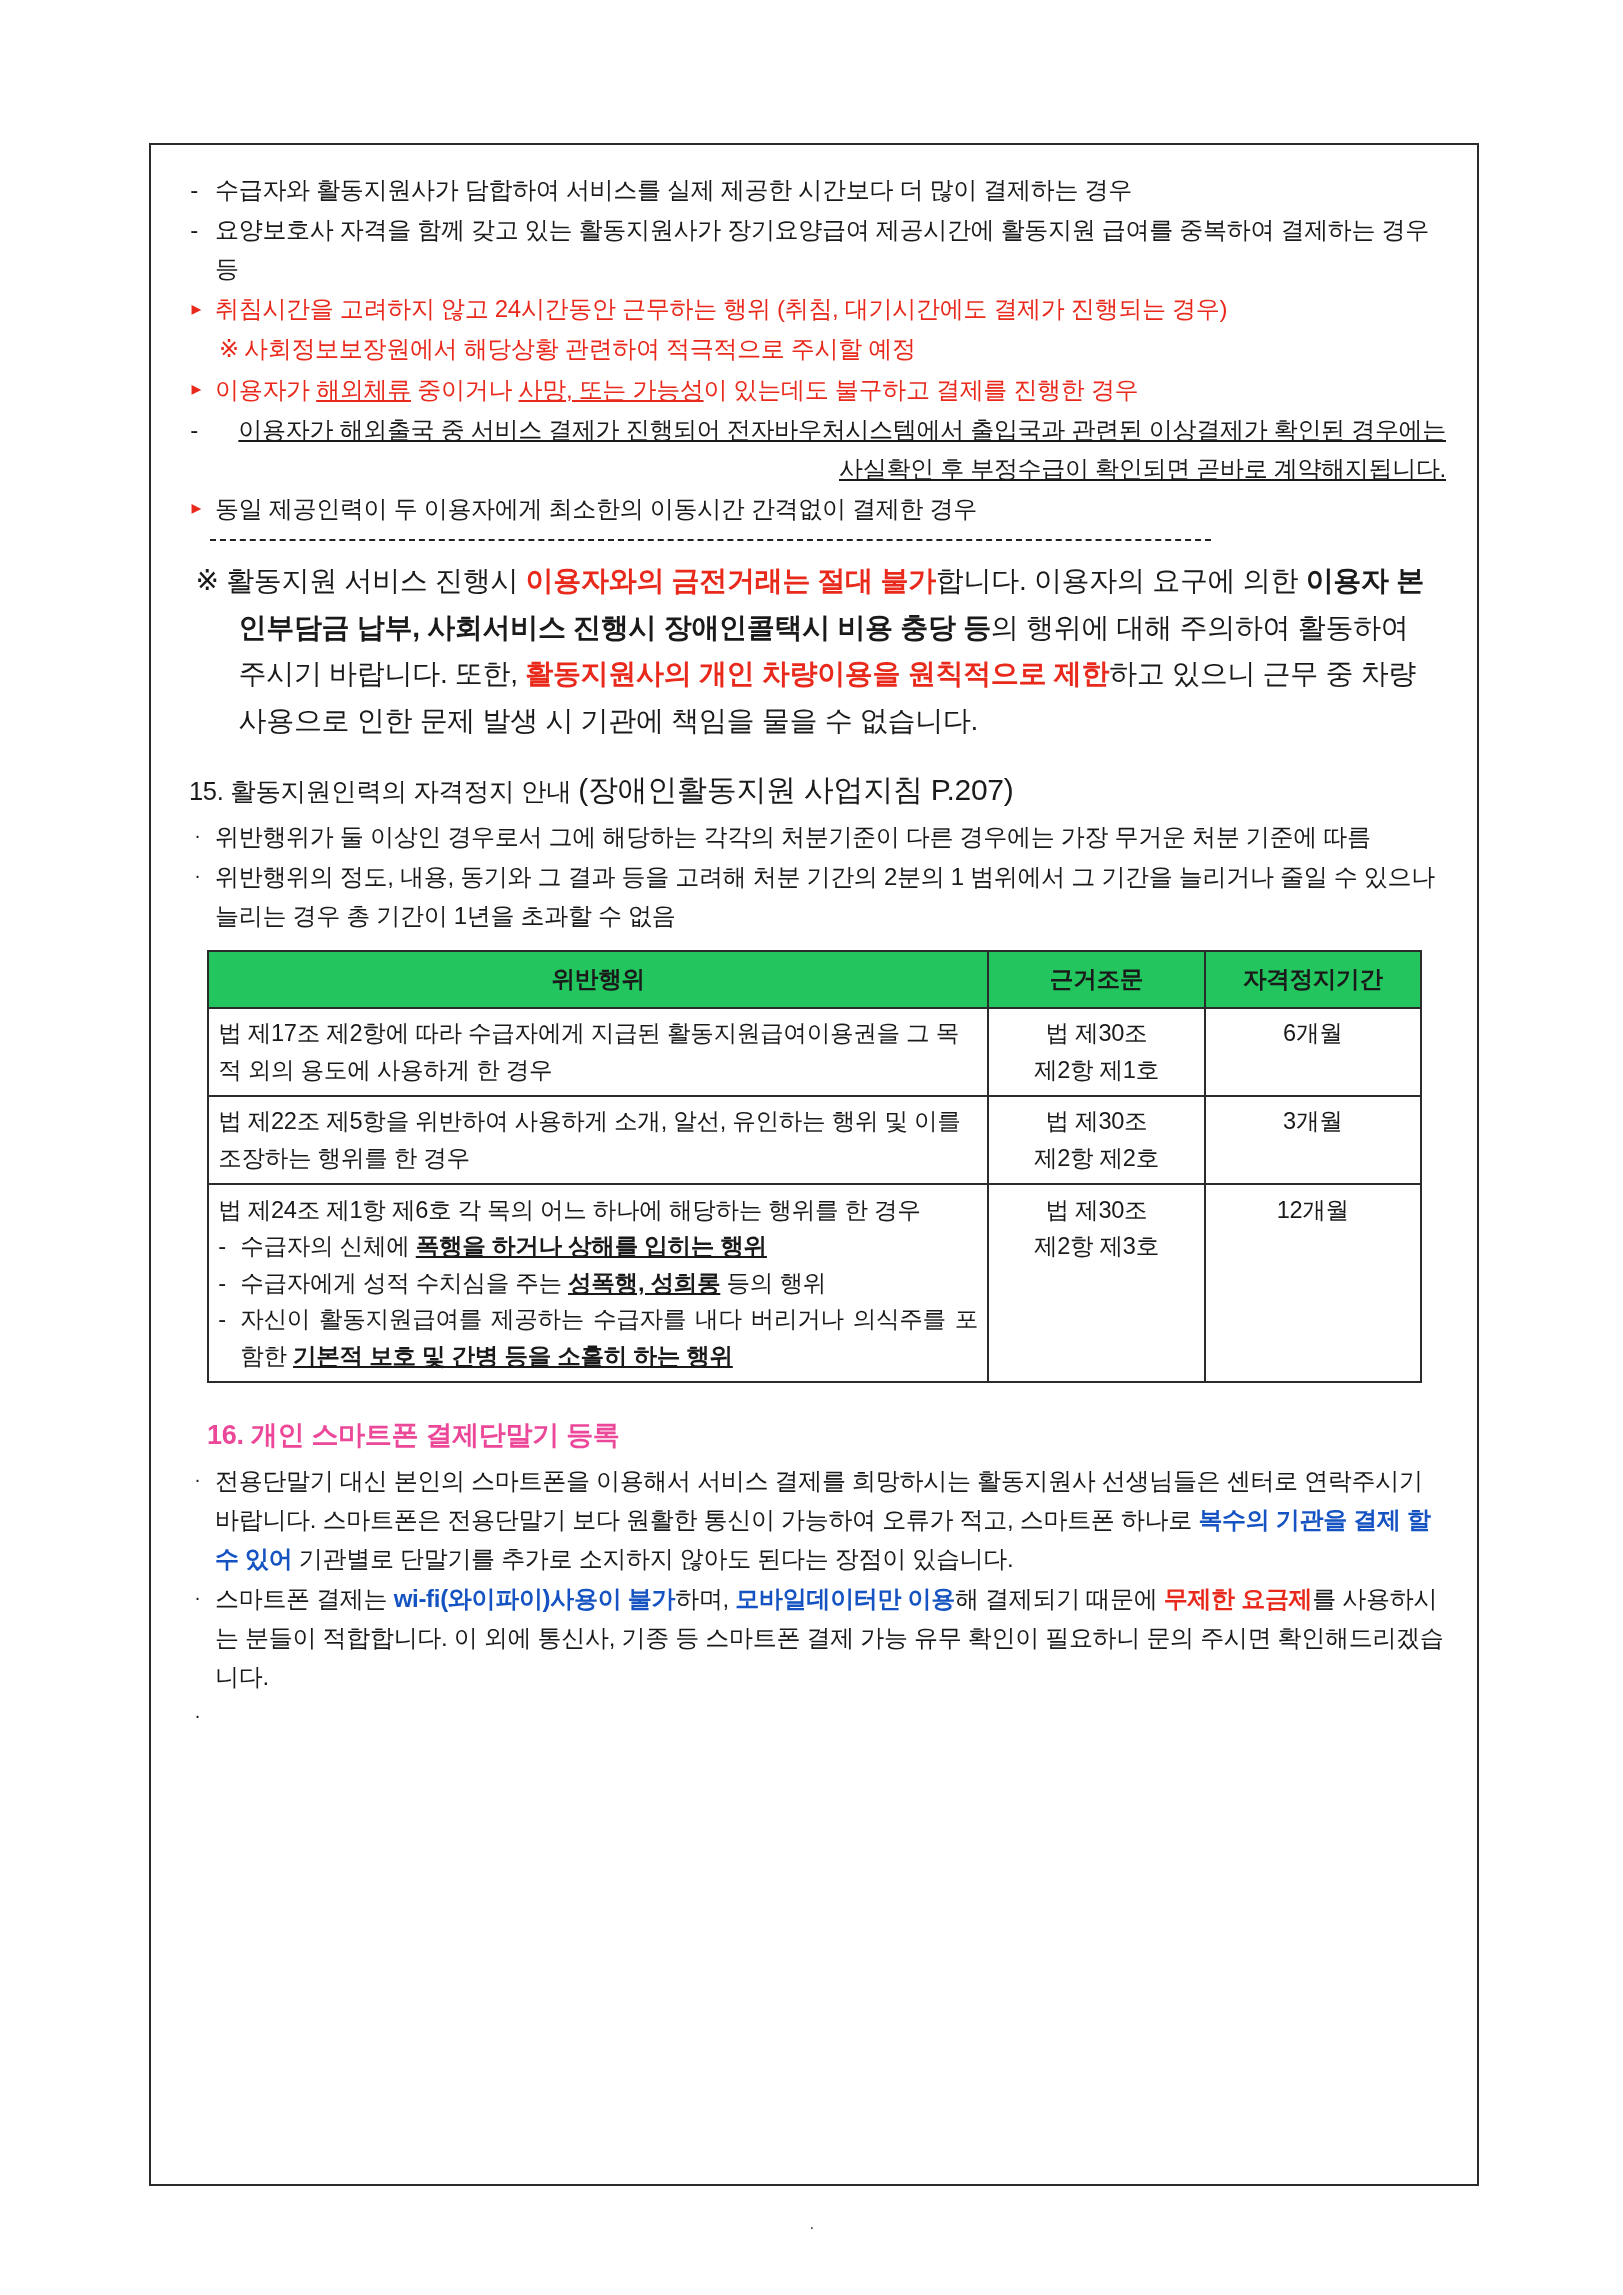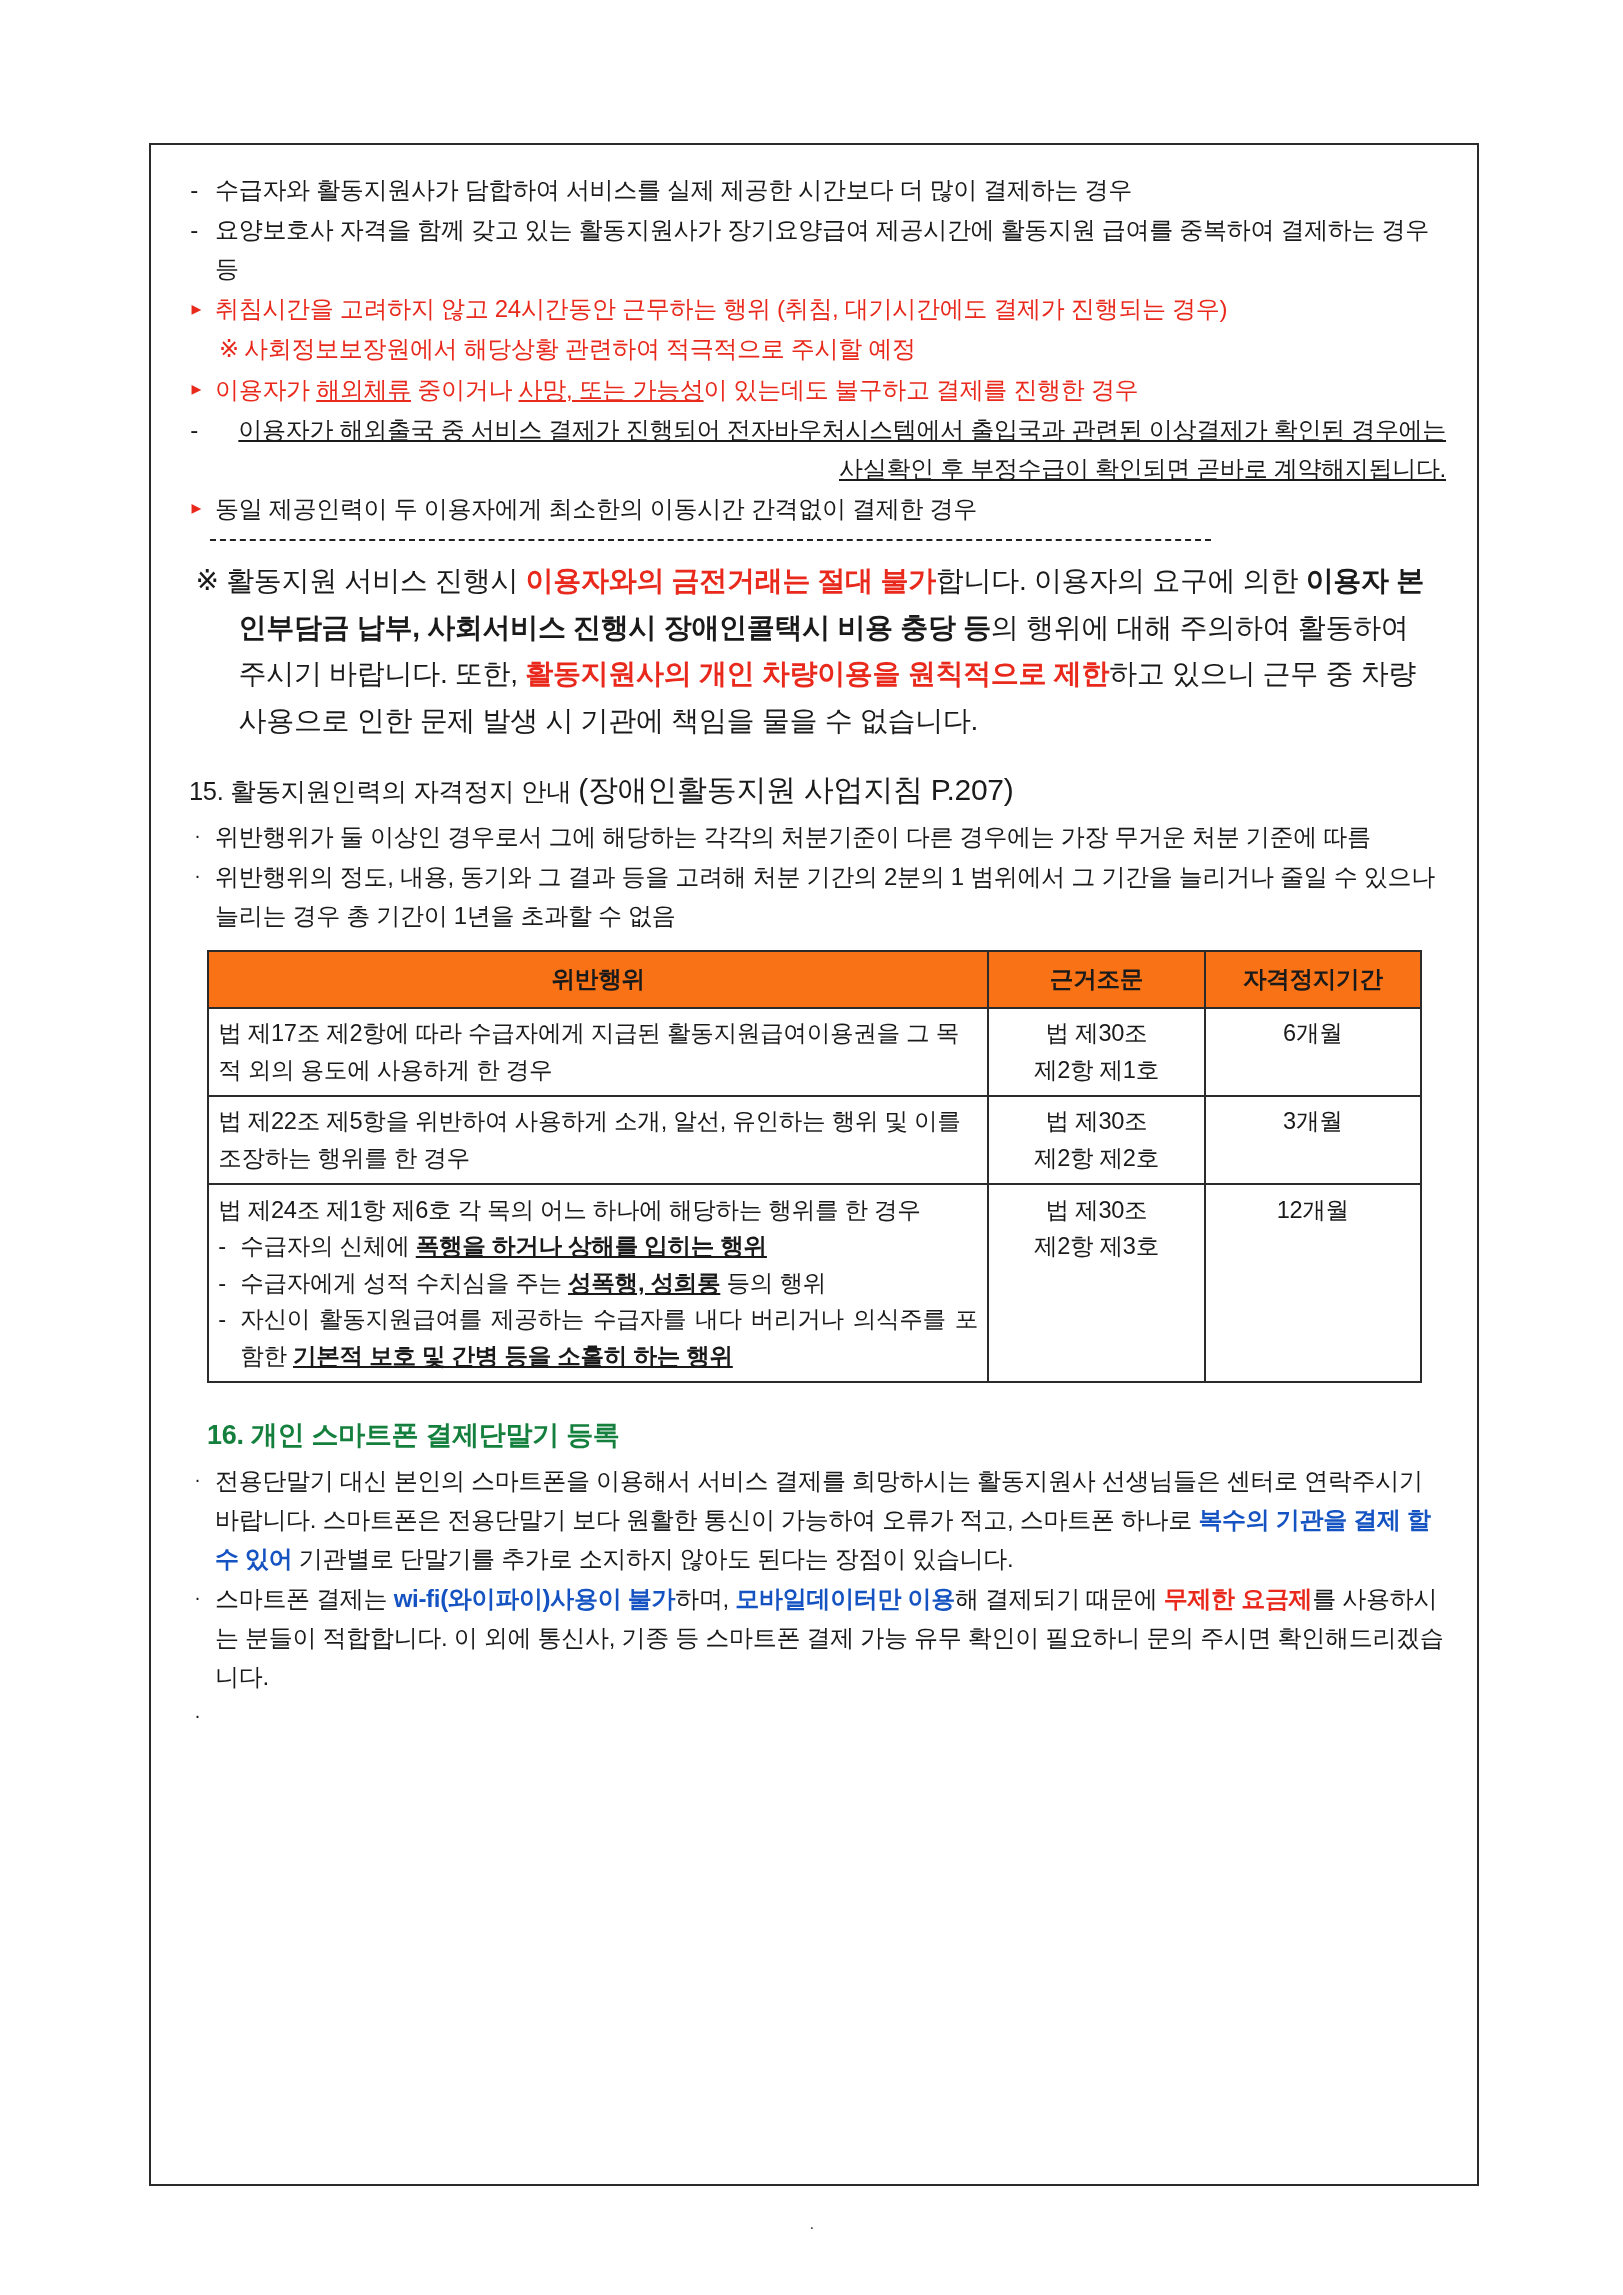--- a/index.html
+++ b/index.html
@@ -99,42 +99,42 @@
   
   .head {
     font-size: 25.5px;
     letter-spacing: -0.3px;
     margin: 0 0 6.5px 3.9px;
   }
   .head .sub { font-size: 30px; }
   .head-red {
     font-size: 27px;
     font-weight: bold;
-    color: #15803d;
+    color: #ec4899;
     letter-spacing: -0.3px;
     margin: 0 0 9.2px 22px;
   }
 
   
   table.tbl {
     border-collapse: collapse;
     width: 1215px;
     margin: 14.4px 0 0 22px;
     table-layout: fixed;
   }
   table.tbl th, table.tbl td {
     border: 2px solid #2b2b2b;
     font-size: 23.6px;
     line-height: 1.55;
     letter-spacing: -0.3px;
     padding: 6.5px 9.2px;
     vertical-align: top;
   }
   table.tbl thead th {
-    background: #f97316;
+    background: #22c55e;
     text-align: center;
     font-weight: bold;
     vertical-align: middle;
     padding: 9.2px 6.5px;
   }
   td.center {
     text-align: center;
     vertical-align: middle;
   }
   td.basis {

